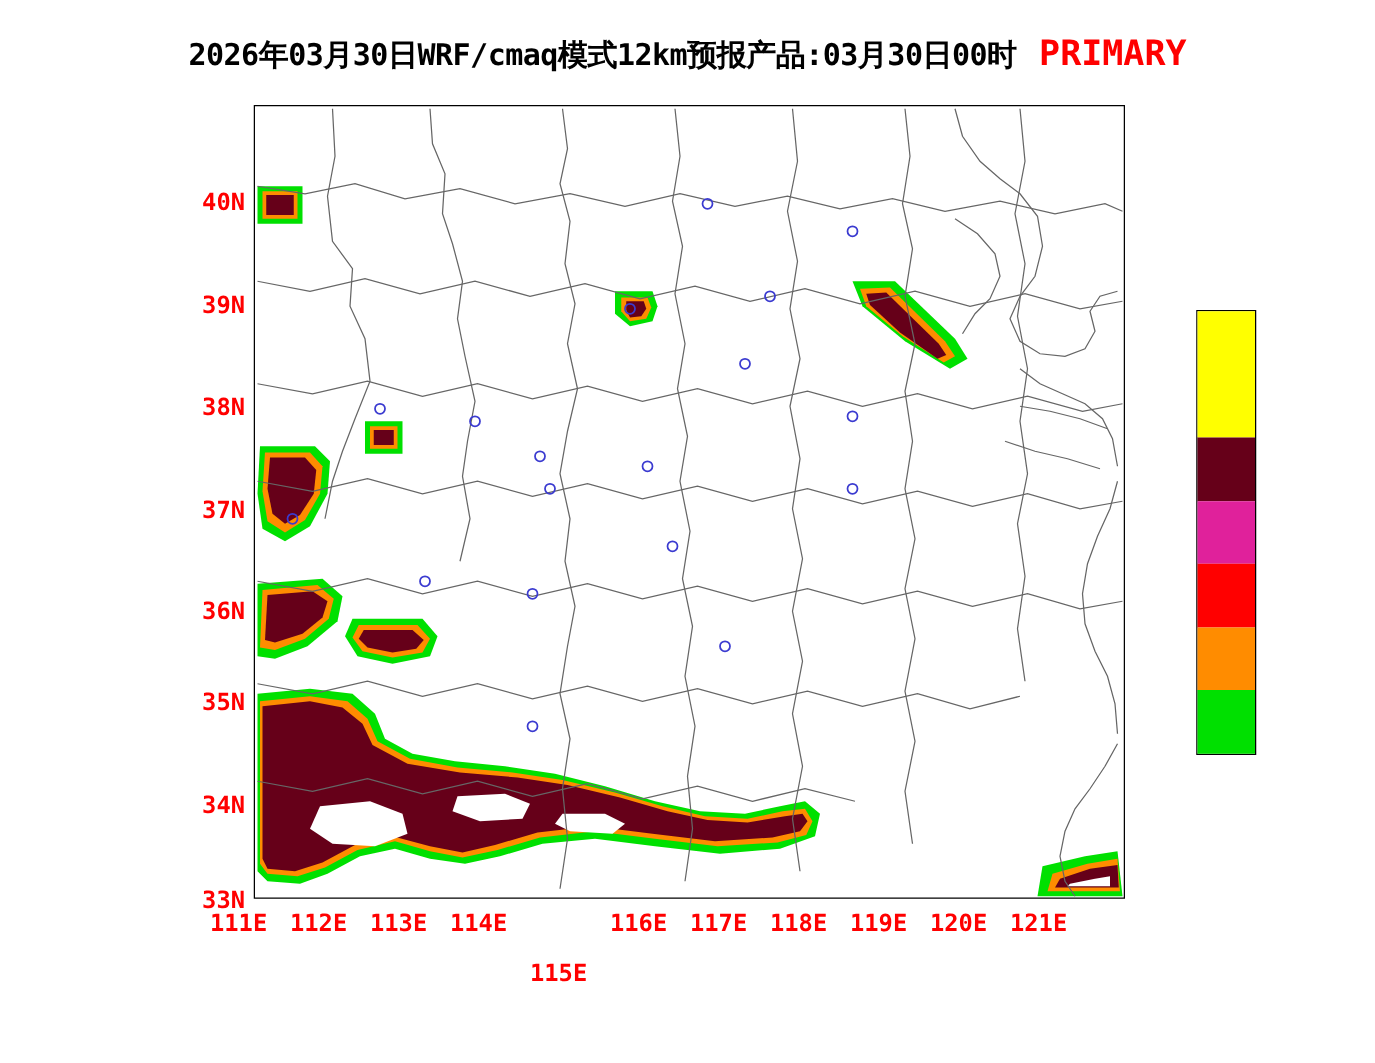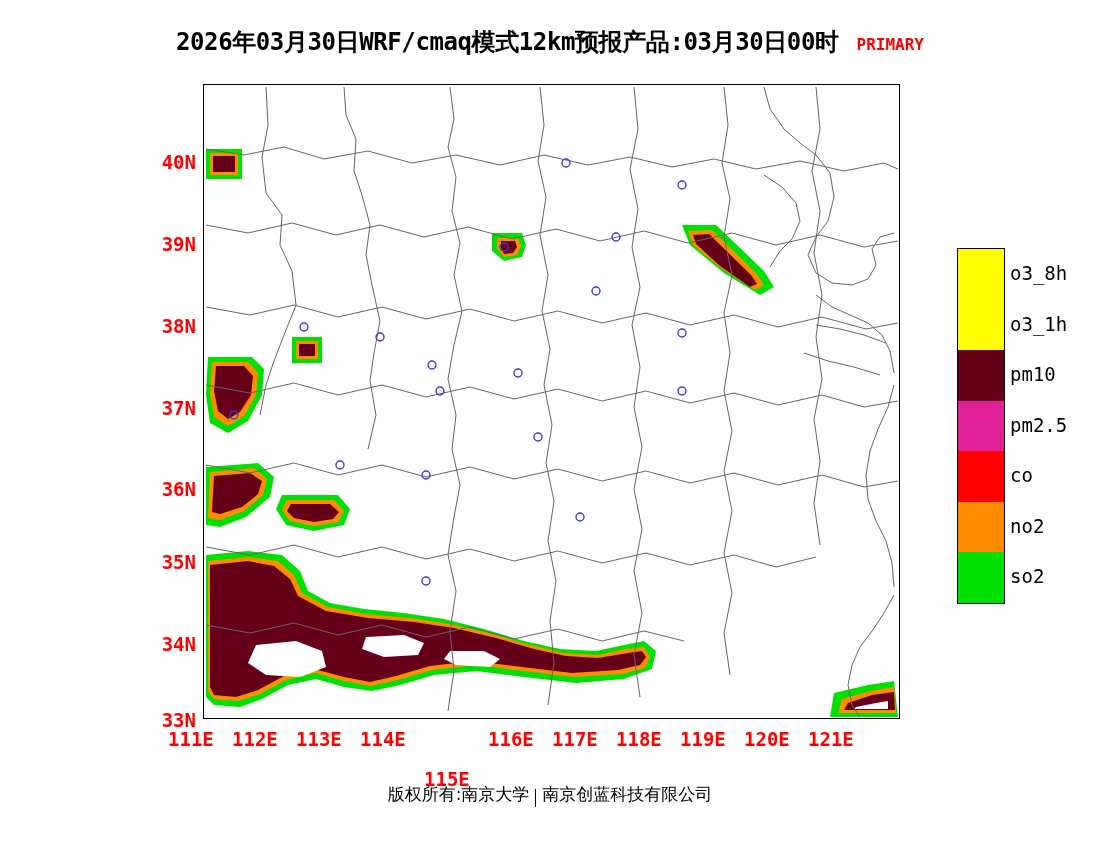--- a/index.html
+++ b/index.html
@@ -32,21 +32,21 @@
   }
   .title-main {
     font-family: "DejaVu Sans Mono", monospace;
     font-size: 24px;
     font-weight: bold;
     color: #000000;
     letter-spacing: -0.4px;
   }
   .title-primary {
     font-family: "DejaVu Sans Mono", monospace;
-    font-size: 16px;
+    font-size: 28px;
     font-weight: bold;
     color: #ff0000;
     margin-left: 18px;
   }
 
   
   .map-frame {
     position: absolute;
     left: 203px;
     top: 84px;
@@ -274,27 +274,15 @@
   <div class="legend">
     <div class="legend-cell" style="background:#ffff00;"></div>
     <div class="legend-cell" style="background:#ffff00;"></div>
     <div class="legend-cell" style="background:#660019;"></div>
     <div class="legend-cell" style="background:#e0219b;"></div>
     <div class="legend-cell" style="background:#ff0000;"></div>
     <div class="legend-cell" style="background:#ff8c00;"></div>
     <div class="legend-cell" style="background:#00e000;"></div>
   </div>
 
-  <div class="legend-labels">
-    <div class="legend-label" style="top:0px;">o3_8h</div>
-    <div class="legend-label" style="top:50.571px;">o3_1h</div>
-    <div class="legend-label" style="top:101.14px;">pm10</div>
-    <div class="legend-label" style="top:151.71px;">pm2.5</div>
-    <div class="legend-label" style="top:202.28px;">co</div>
-    <div class="legend-label" style="top:252.85px;">no2</div>
-    <div class="legend-label" style="top:303.42px;">so2</div>
-  </div>
-
-  <div class="footer">
-    <span>版权所有:南京大学</span><span class="footer-sep"></span><span>南京创蓝科技有限公司</span>
-  </div>
+
 
 </div>
 
 </body></html>

